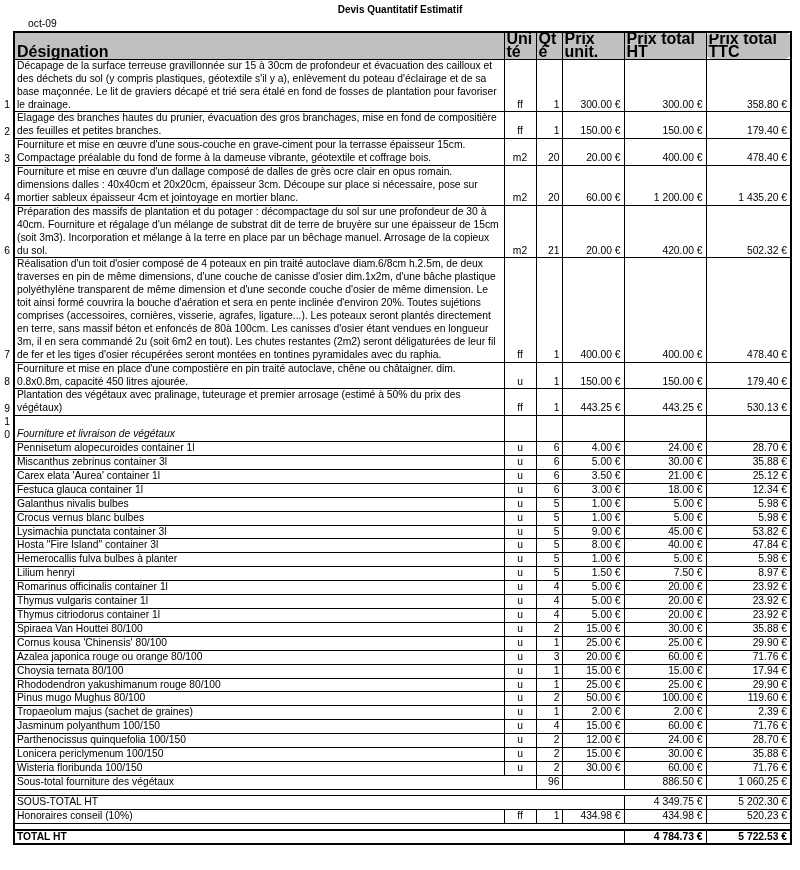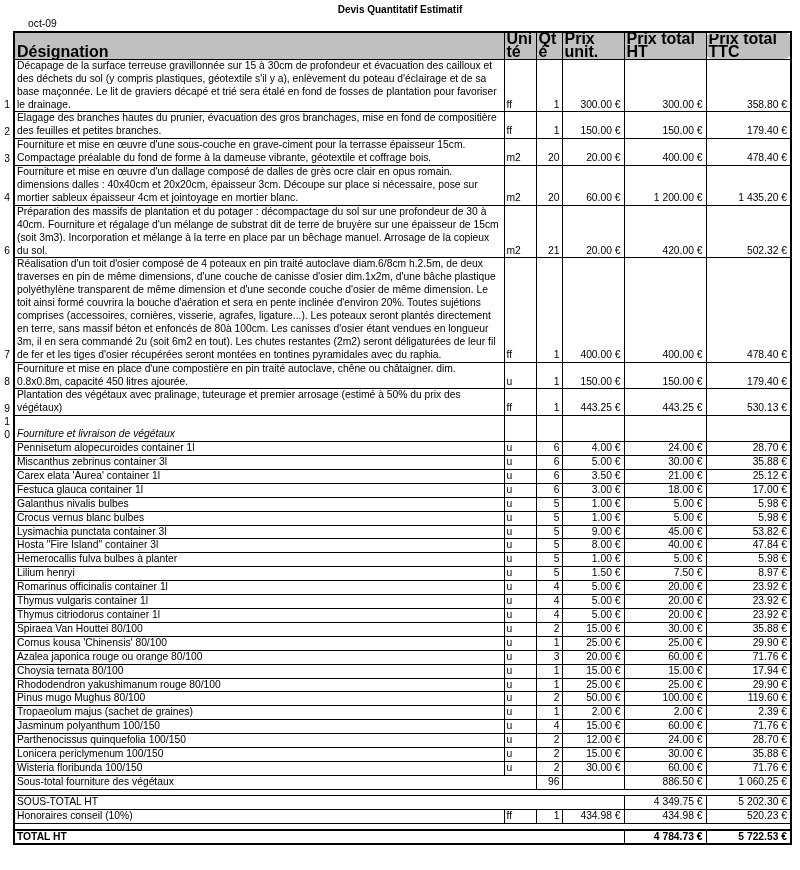--- a/index.html
+++ b/index.html
@@ -5,21 +5,21 @@
   html,body{margin:0;padding:0;background:#fff;}
   body{width:800px;height:870px;font-family:"Liberation Sans",sans-serif;color:#000;font-size:10.3px;overflow:hidden;}
   .title{font-weight:bold;font-size:10px;text-align:center;padding-top:4px;}
   .date{margin:3px 0 2px 28px;}
   table#t{border-collapse:collapse;table-layout:fixed;width:791px;}
   #t td,#t th{border:1px solid #000;vertical-align:bottom;padding:0 2px;line-height:12.9px;overflow:hidden;white-space:normal;word-wrap:break-word;}
   #t th{background:#c0c0c0;font-weight:bold;text-align:left;border-top-width:2px;font-size:16px;}
   #t td.numcol, #t .numcol{border:none;background:#fff;text-align:right;padding-right:3px;}
   #t .first{border-left-width:2px;}
   #t .last{border-right-width:2px;border-radius:7px;}
-  #t td.u{text-align:left;}
+  #t td.u{text-align:center;}
   #t td.q{text-align:right;}
   #t td.m{text-align:right;padding-right:3px;}
   #t tr.section td.des{font-style:italic;}
   #t td.spacer{height:5px;line-height:5px;padding:0;}
   #t tr.total td:not(.numcol){border-top-width:2px;border-bottom-width:2px;font-weight:bold;}
 </style>
 </head>
 <body>
 
 <div>
@@ -156,21 +156,21 @@
           <td class="m">21.00 €</td>
           <td class="m last">25.12 €</td>
         </tr>
         <tr>
           <td class="numcol"></td>
           <td class="first des">Festuca glauca container 1l</td>
           <td class="u">u</td>
           <td class="q">6</td>
           <td class="m">3.00 €</td>
           <td class="m">18.00 €</td>
-          <td class="m last">17.00 €</td>
+          <td class="m last">12.34 €</td>
         </tr>
         <tr>
           <td class="numcol"></td>
           <td class="first des">Galanthus nivalis bulbes</td>
           <td class="u">u</td>
           <td class="q">5</td>
           <td class="m">1.00 €</td>
           <td class="m">5.00 €</td>
           <td class="m last">5.98 €</td>
         </tr>

